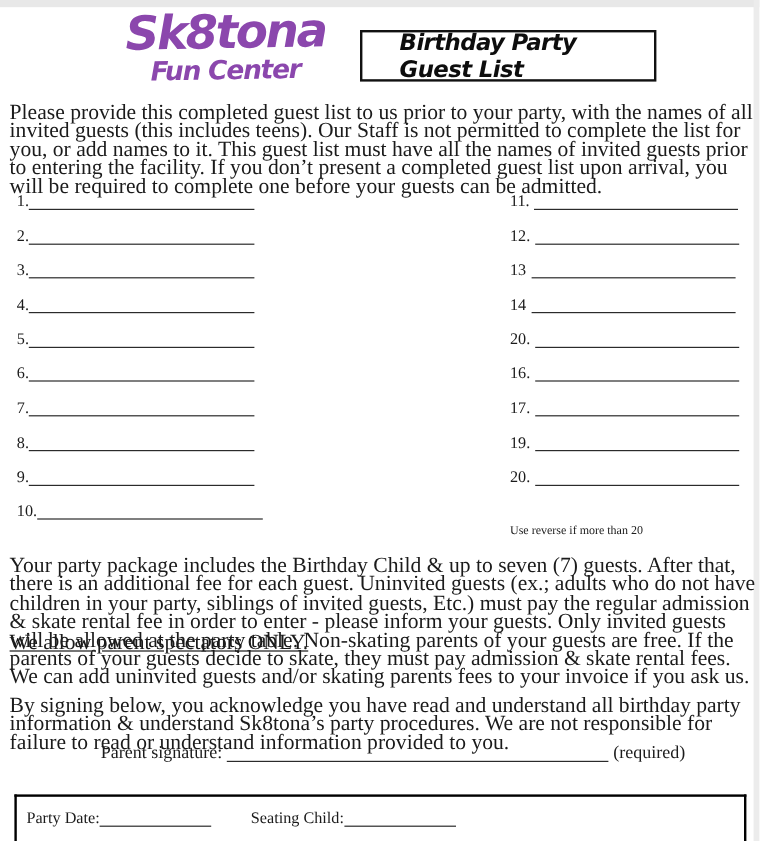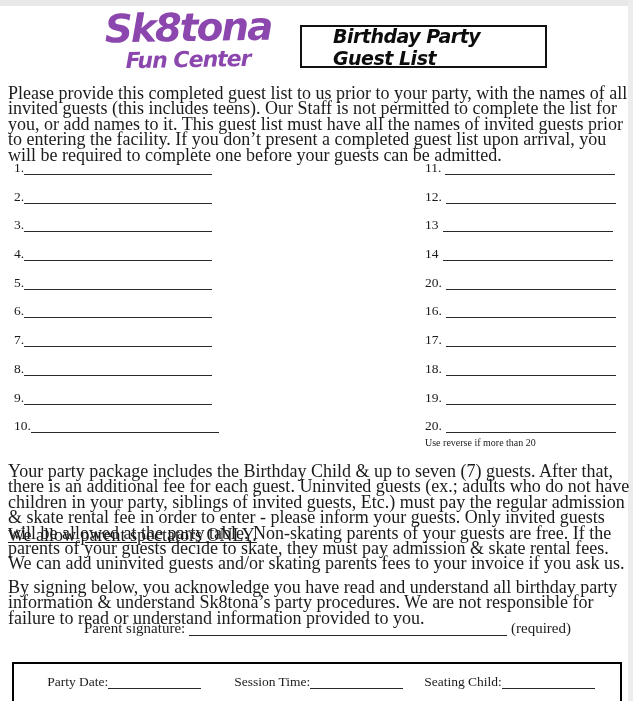--- a/index.html
+++ b/index.html
@@ -52,21 +52,21 @@
   .reverse-note { position:absolute; left:425px; top:437px; font-size:10px; white-space:nowrap;text-align:right; }
 
   
   .sig-row { position:absolute; left:84px; top:620px; font-size:15px; white-space:nowrap; }
   .fill-sig { width:318px; margin-left:4px; }
 
   
   .footer-box {
     position:absolute; left:12px; top:662px; width:610px; height:39px;
     border:2px solid #000; border-bottom:none; padding:10px 0 0 8px;
-    display:flex; font-size:13.5px; white-space:nowrap;justify-content:center;
+    display:flex; font-size:13.5px; white-space:nowrap;
   }
   .f-cell1 { width:187px; }
   .f-cell2 { width:190px; }
   .fill-foot { width:93px; }
 </style>
 </head>
 <body>
 
 <div class="page">
   <div class="edge-top"></div>
@@ -96,39 +96,35 @@
   </div>
 
   <div class="col col-right">
     <div class="g-row"><span class="num">11.</span><span class="fill fill-right"></span></div>
     <div class="g-row"><span class="num">12.</span><span class="fill fill-right"></span></div>
     <div class="g-row"><span class="num">13</span><span class="fill fill-right"></span></div>
     <div class="g-row"><span class="num">14</span><span class="fill fill-right"></span></div>
     <div class="g-row"><span class="num">20.</span><span class="fill fill-right"></span></div>
     <div class="g-row"><span class="num">16.</span><span class="fill fill-right"></span></div>
     <div class="g-row"><span class="num">17.</span><span class="fill fill-right"></span></div>
-    <div class="g-row"><span class="num">18.</span><span class="fill fill-right"></span></div>
     <div class="g-row"><span class="num">19.</span><span class="fill fill-right"></span></div>
     <div class="g-row"><span class="num">20.</span><span class="fill fill-right"></span></div>
   </div>
   <div class="reverse-note">Use reverse if more than 20</div>
 
   <div class="para p-package">Your party package includes the Birthday Child &amp; up to seven (7) guests.  After that, there is an additional fee for each guest.  Uninvited guests (ex.; adults who do not have children in your party, siblings of invited guests, Etc.) must pay the regular admission &amp; skate rental fee in order to enter - please inform your guests.  Only invited guests will be allowed at the party table.   Non-skating parents of your guests are free.  If the parents of your guests decide to skate, they must pay admission &amp; skate rental fees.  We can add uninvited guests and/or skating parents fees to your invoice if you ask us.</div>
   <div class="para p-spect">We allow parent spectators ONLY.</div>
   <div class="para p-sign">By signing below, you acknowledge you have read and understand all birthday party information &amp; understand Sk8tona’s party procedures.  We are not responsible for failure to read or understand information provided to you.</div>
 
   <div class="sig-row">
     <span>Parent signature:</span><span class="fill fill-sig"></span>
     <span>(required)</span>
   </div>
 
   <div class="footer-box">
     <div class="f-cell1">
       <span>Party Date:</span><span class="fill fill-foot"></span>
     </div>
-    <div class="f-cell2">
-      <span>Session Time:</span><span class="fill fill-foot"></span>
-    </div>
     <div class="f-cell3">
       <span>Seating Child:</span><span class="fill fill-foot"></span>
     </div>
   </div>
 </div>
 
 </body></html>

